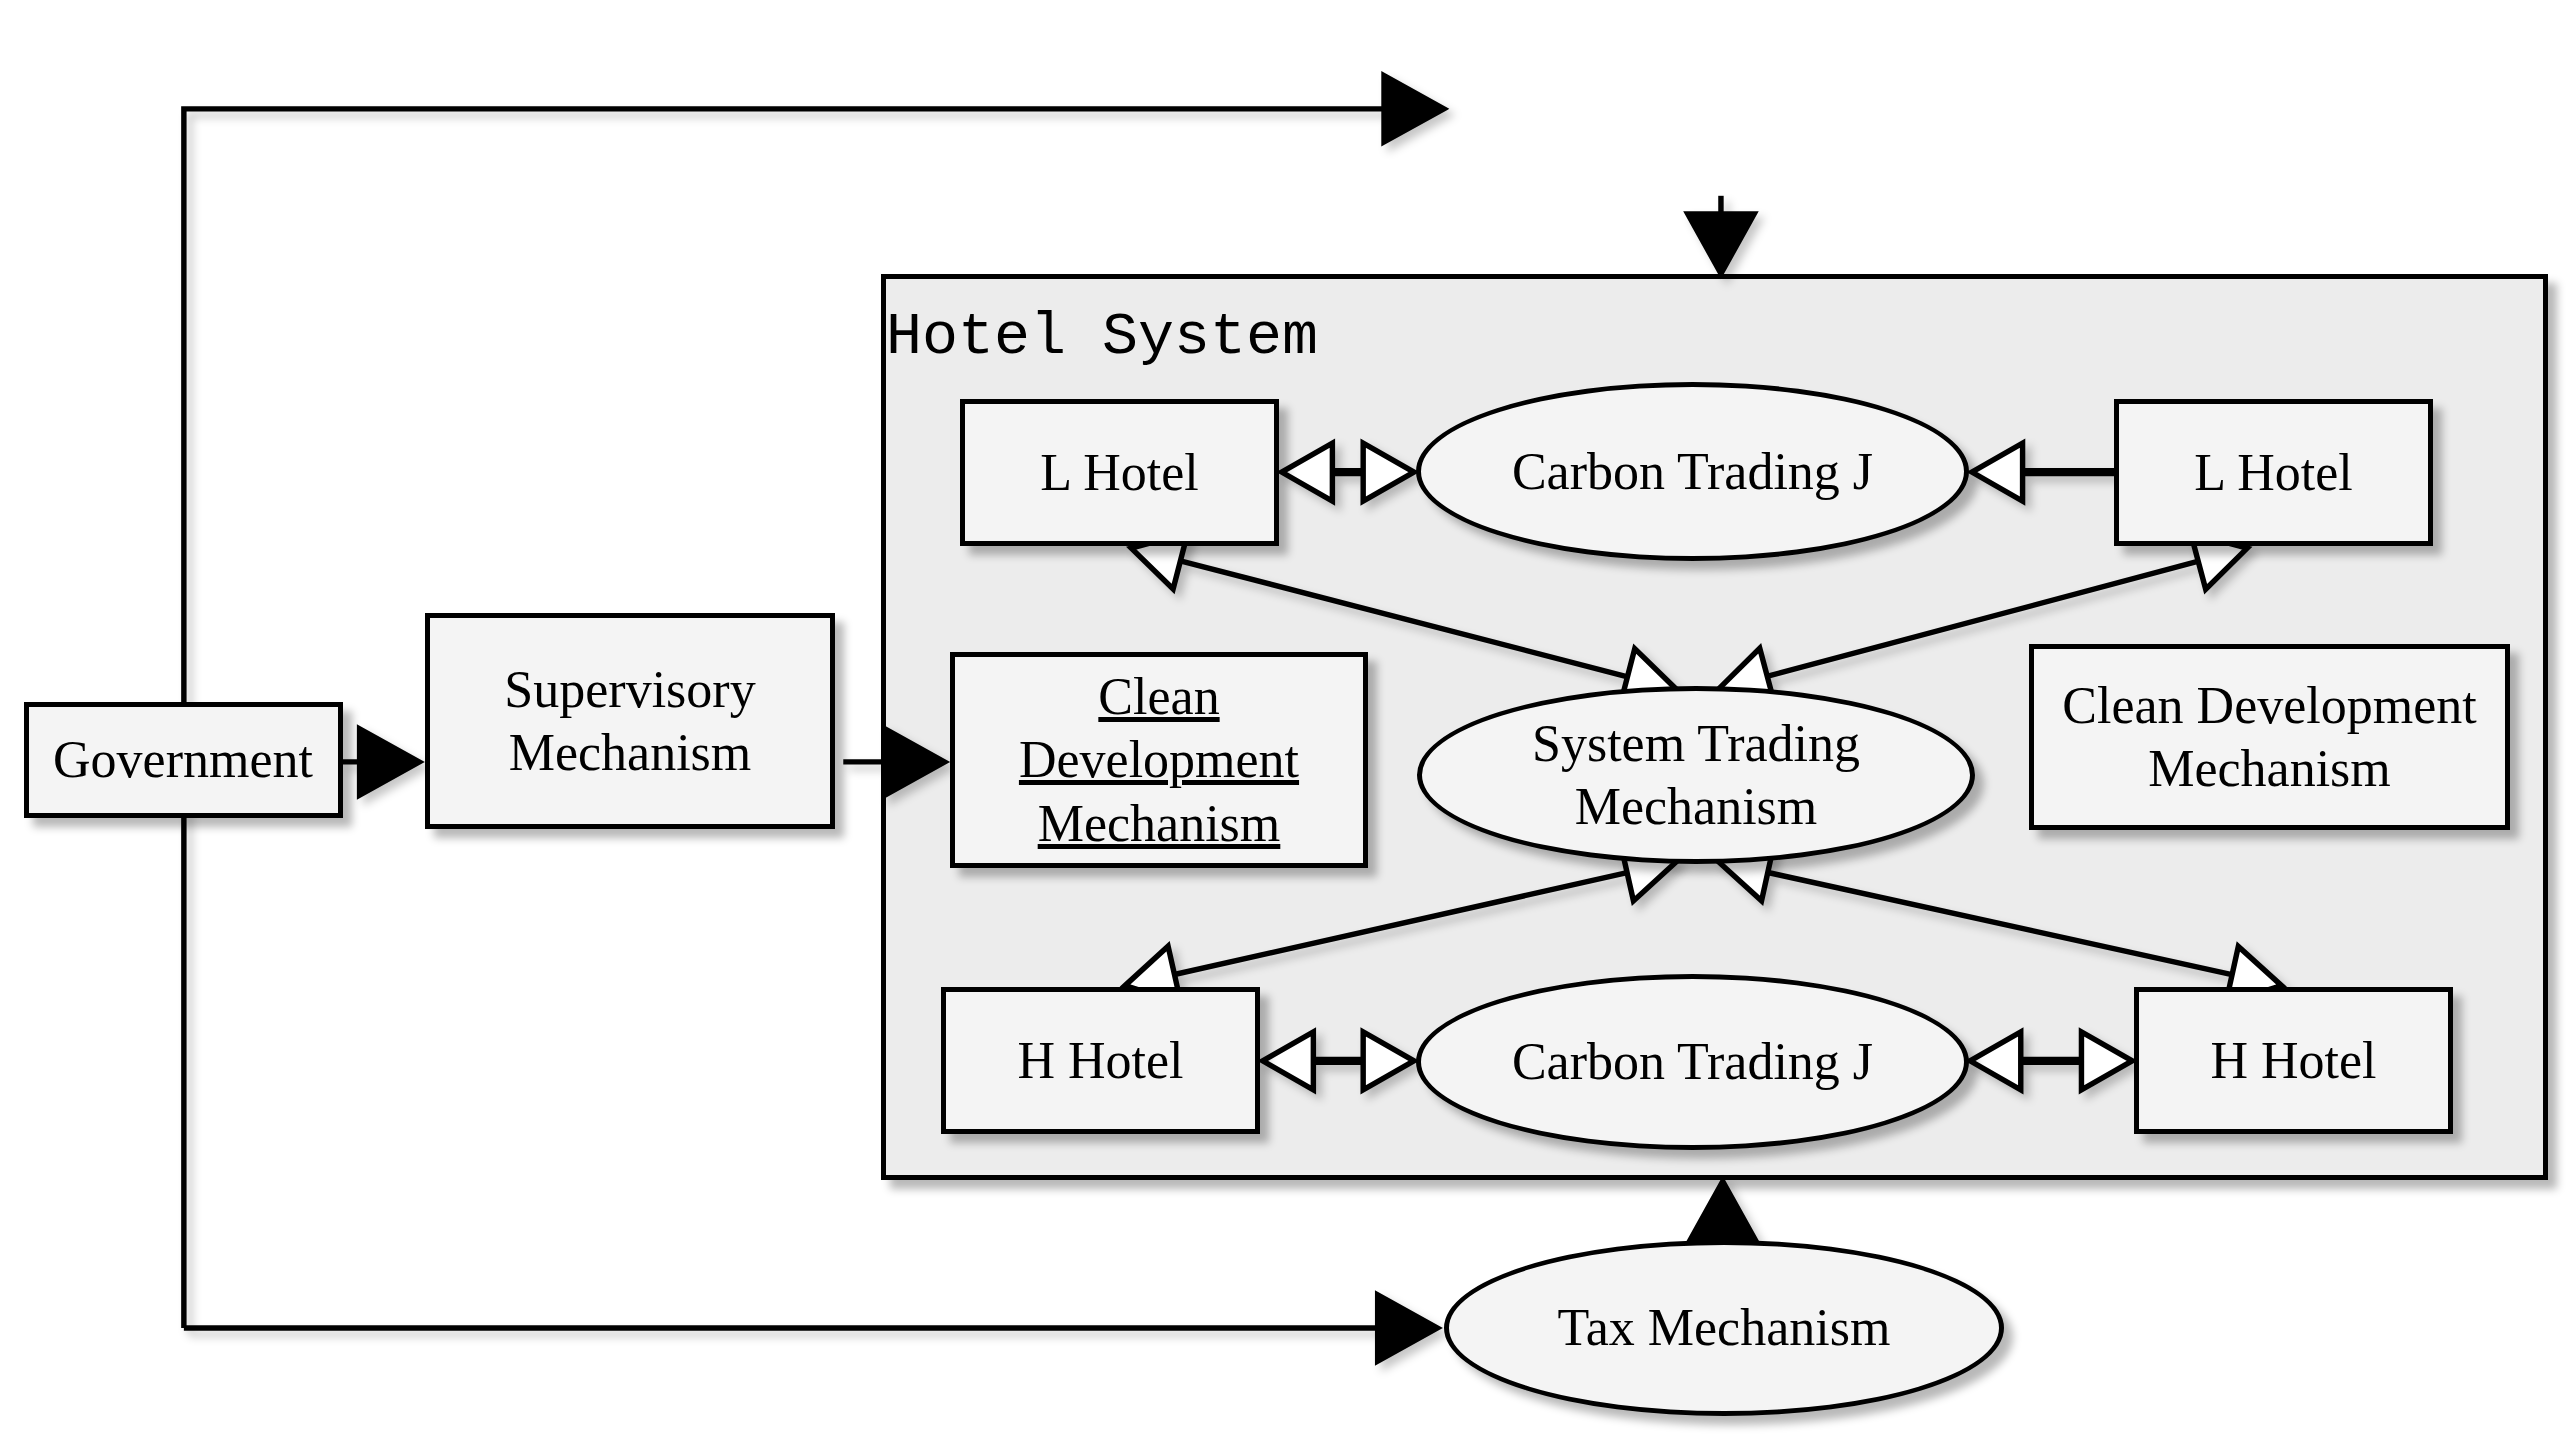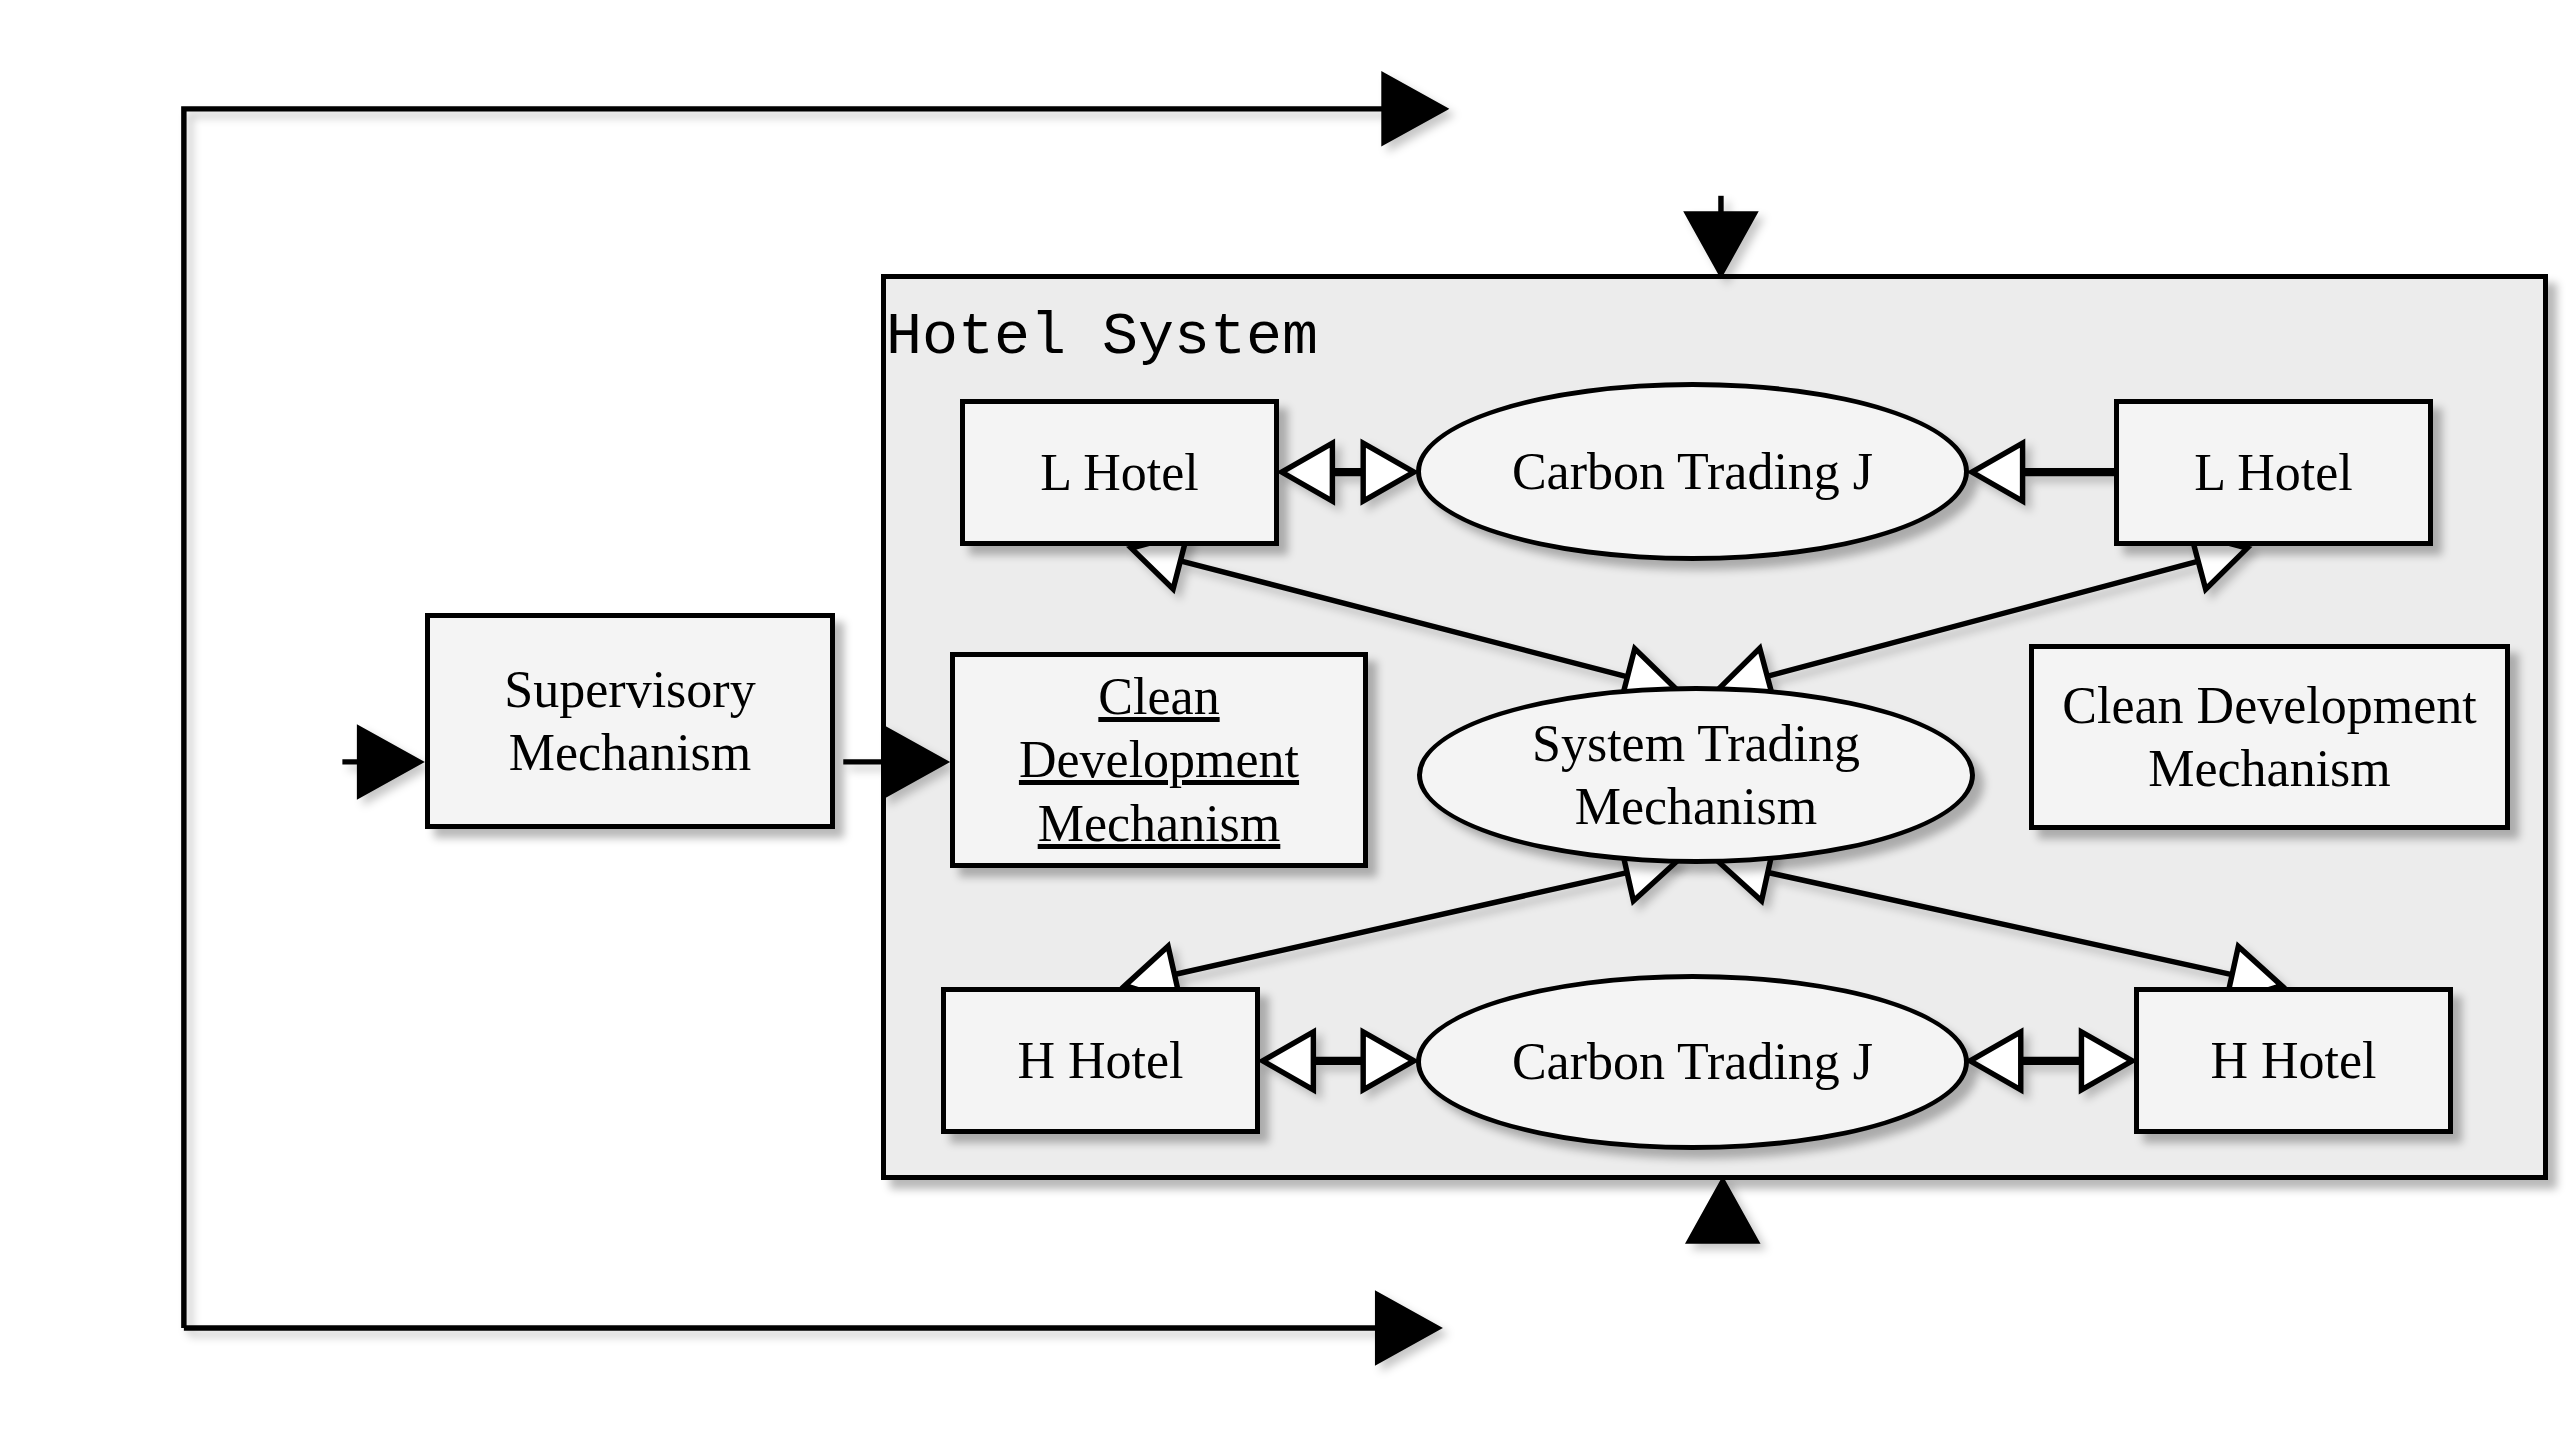--- a/index.html
+++ b/index.html
@@ -83,20 +83,21 @@
       <polygon points="2481,605 2435.155382555463,650.3681722286011 2418.638615069671,588.5361708715344" fill="#ffffff" stroke="#000000" stroke-width="6" stroke-linejoin="miter"></polygon>
       <polygon points="1897,761 1942.8446174445376,715.6318277713989 1959.3613849303292,777.4638291284656" fill="#ffffff" stroke="#000000" stroke-width="6" stroke-linejoin="miter"></polygon>
       <polyline points="1286.8003938234967,1077.9217504863398 1806.1996061765033,961.0782495136602" fill="none" stroke="#000000" stroke-width="6" stroke-linejoin="miter"></polyline>
       <polygon points="1242,1088 1289.6114562212258,1044.4896651760264 1303.657797006815,1106.9292384491928" fill="#ffffff" stroke="#000000" stroke-width="6" stroke-linejoin="miter"></polygon>
       <polygon points="1851,951 1803.3885437787742,994.5103348239736 1789.342202993185,932.0707615508074" fill="#ffffff" stroke="#000000" stroke-width="6" stroke-linejoin="miter"></polygon>
       <polyline points="2474.1549081343146,1078.1225440745998 1941.8450918656856,960.8774559254002" fill="none" stroke="#000000" stroke-width="6" stroke-linejoin="miter"></polyline>
       <polygon points="2519,1088 2457.4276190311152,1107.2052571402337 2471.1941081257496,1044.7033869441561" fill="#ffffff" stroke="#000000" stroke-width="6" stroke-linejoin="miter"></polygon>
       <polygon points="1897,951 1958.572380968885,931.7947428597664 1944.8058918742506,994.2966130558437" fill="#ffffff" stroke="#000000" stroke-width="6" stroke-linejoin="miter"></polygon>
     </svg>
 
+  <div class="node rect" style="left: 23.5px; top: 702px; width: 319px; height: 116px;">Government</div>
 
   <div class="node rect" style="left: 425px; top: 613px; width: 410px; height: 216px;">Supervisory
 Mechanism</div>
 
 
   <div class="node rect" style="left: 960px; top: 399px; width: 319px; height: 147px;">L Hotel</div>
 
   <div class="node ellipse" style="left: 1416px; top: 382px; width: 553px; height: 179px;">Carbon Trading J</div>
 
   <div class="node rect" style="left: 2114px; top: 399px; width: 319px; height: 147px;">L Hotel</div>
@@ -110,15 +111,16 @@
 
   <div class="node rect" style="left: 2029px; top: 644px; width: 481px; height: 186px;">Clean Development
 Mechanism</div>
 
   <div class="node rect" style="left: 941px; top: 987px; width: 319px; height: 147px;">H Hotel</div>
 
   <div class="node ellipse" style="left: 1416px; top: 974px; width: 553px; height: 176px;">Carbon Trading J</div>
 
   <div class="node rect" style="left: 2134px; top: 987px; width: 319px; height: 147px;">H Hotel</div>
 
+  <div class="node ellipse" style="left: 1444px; top: 1240px; width: 560px; height: 176px;">Tax Mechanism</div>
 
 </div>
 
 
 </body></html>

